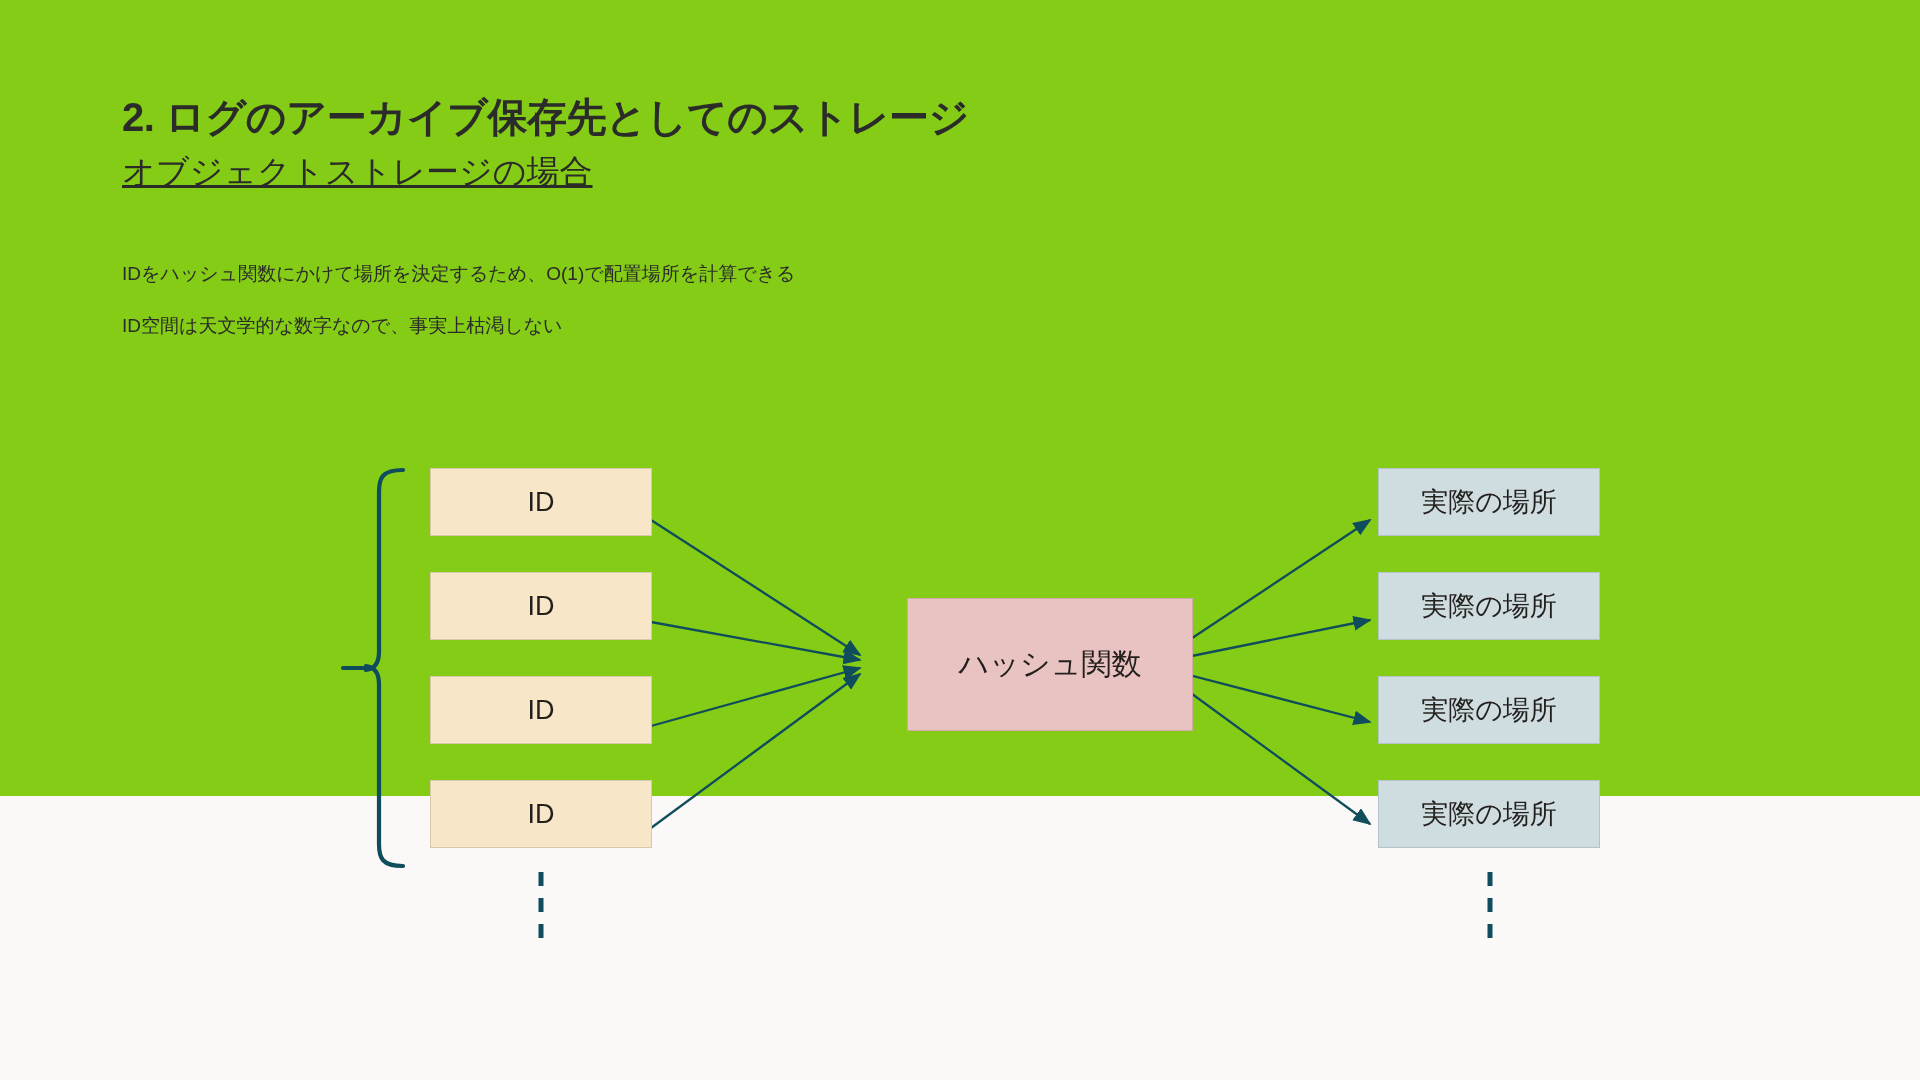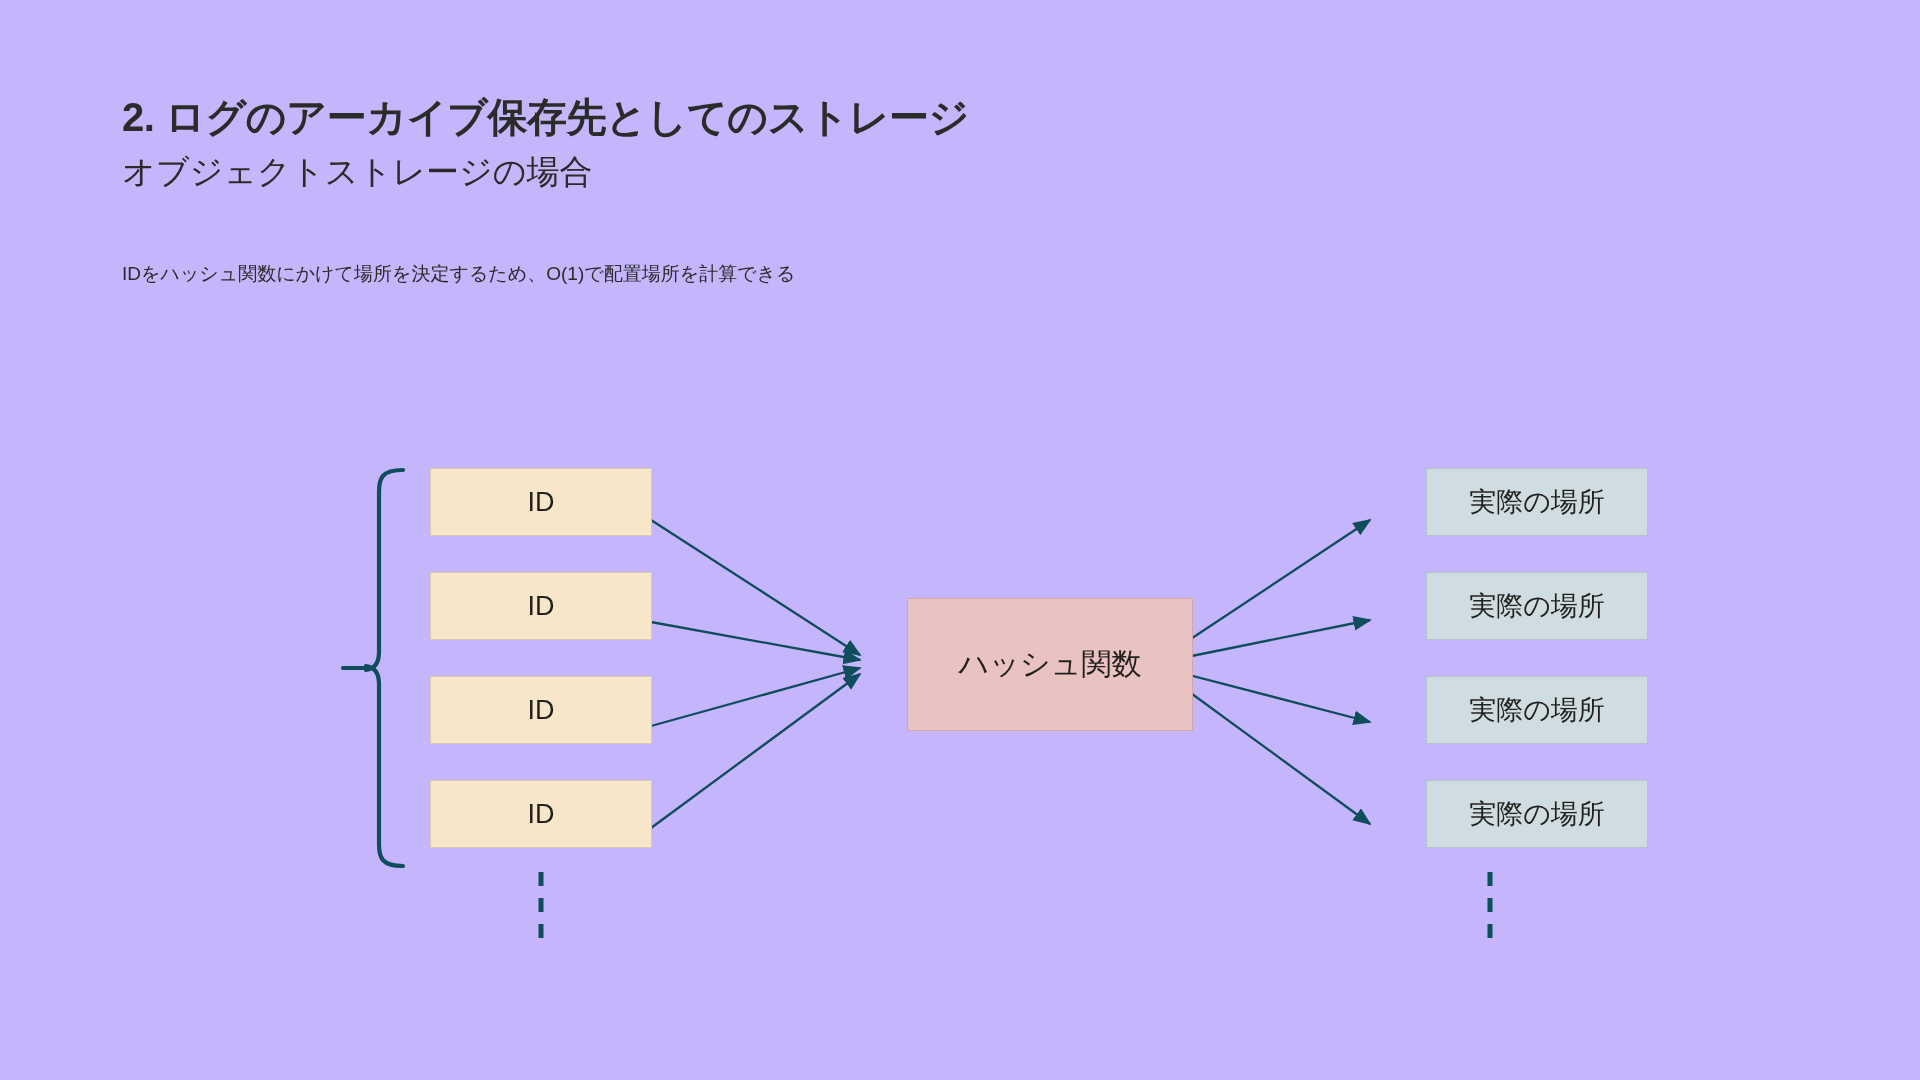--- a/index.html
+++ b/index.html
@@ -6,22 +6,22 @@
   html, body {
     width: 1920px;
     height: 1080px;
     background: #faf9f7;
     font-family: "Liberation Sans", "DejaVu Sans", sans-serif;
     overflow: hidden;
   }
   .slide {
     position: relative;
     width: 1920px;
-    height: 1080px;
-    background: #c4b5fd;
+    height: 796px;
+    background: #84cc16;
   }
 
   
   .title {
     position: absolute;
     left: 122px;
     top: 90px;
     font-size: 40px;
     font-weight: bold;
     color: #2b2b29;
@@ -29,20 +29,21 @@
     white-space: nowrap;
   }
   .subtitle {
     position: absolute;
     left: 122px;
     top: 150px;
     font-size: 33px;
     font-weight: normal;
     color: #2b2b29;
     white-space: nowrap;
+    text-decoration: underline;
   }
 
   
   .body-block {
     position: absolute;
     left: 122px;
     top: 248px;
     font-size: 19px;
     line-height: 52px;
     color: #2b2b29;
@@ -71,21 +72,20 @@
     height: 68px;
     background: #f7e6c7;
     border: 1px solid #d8c9ab;
   }
   .loc-box {
     width: 222px;
     height: 68px;
     background: #cfdde0;
     border: 1px solid #b2c4c8;
     font-size: 27px;
-    margin-left: 48px;
   }
   .hash-box {
     width: 286px;
     height: 133px;
     background: #e9c3c1;
     border: 1px solid #d3a9a7;
     font-size: 30px;
     margin-left: 36px;
   }
 
@@ -111,20 +111,21 @@
 </head>
 <body>
 
 <div class="slide">
 
   <div class="title">2. ログのアーカイブ保存先としてのストレージ</div>
   <div class="subtitle">オブジェクトストレージの場合</div>
 
   <div class="body-block">
     <div class="body-line">IDをハッシュ関数にかけて場所を決定するため、O(1)で配置場所を計算できる</div>
+    <div class="body-line">ID空間は天文学的な数字なので、事実上枯渇しない</div>
   </div>
 
   <svg class="diagram" viewBox="0 0 1920 1080" width="1920" height="1080">
     <defs>
       <marker id="arrowhead" markerWidth="9" markerHeight="9" refX="7.2" refY="3.2" orient="auto" markerUnits="strokeWidth">
         <path d="M0,0 L8,3.2 L0,6.4 z" fill="#0f4c5c"></path>
       </marker>
     </defs>
 
     <g fill="none" stroke="#0f4c5c" stroke-width="4.2" stroke-linecap="round">

